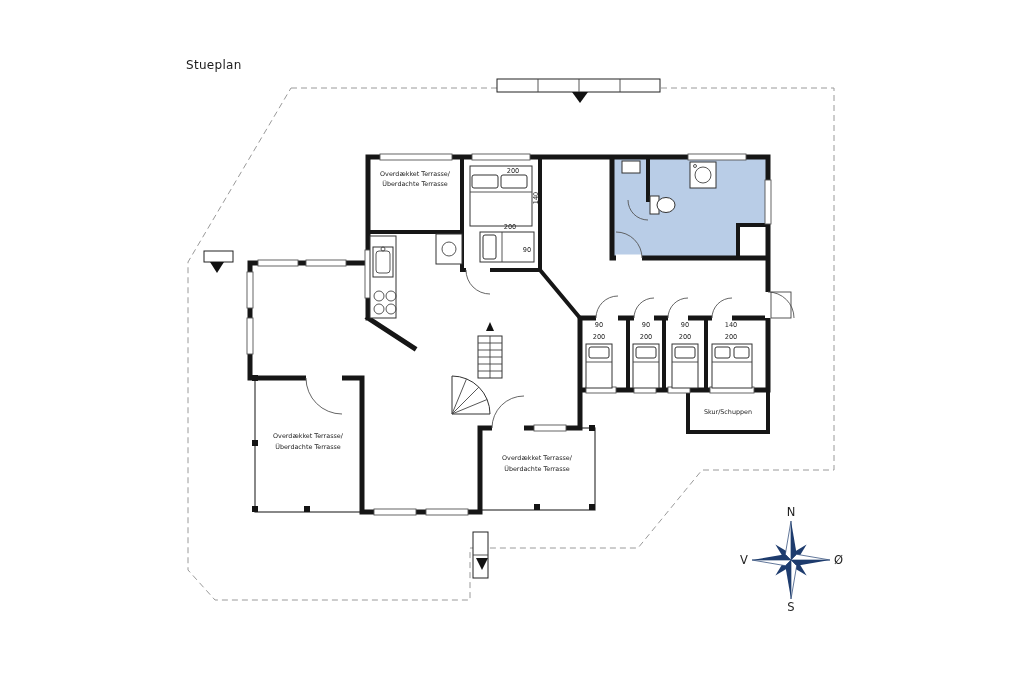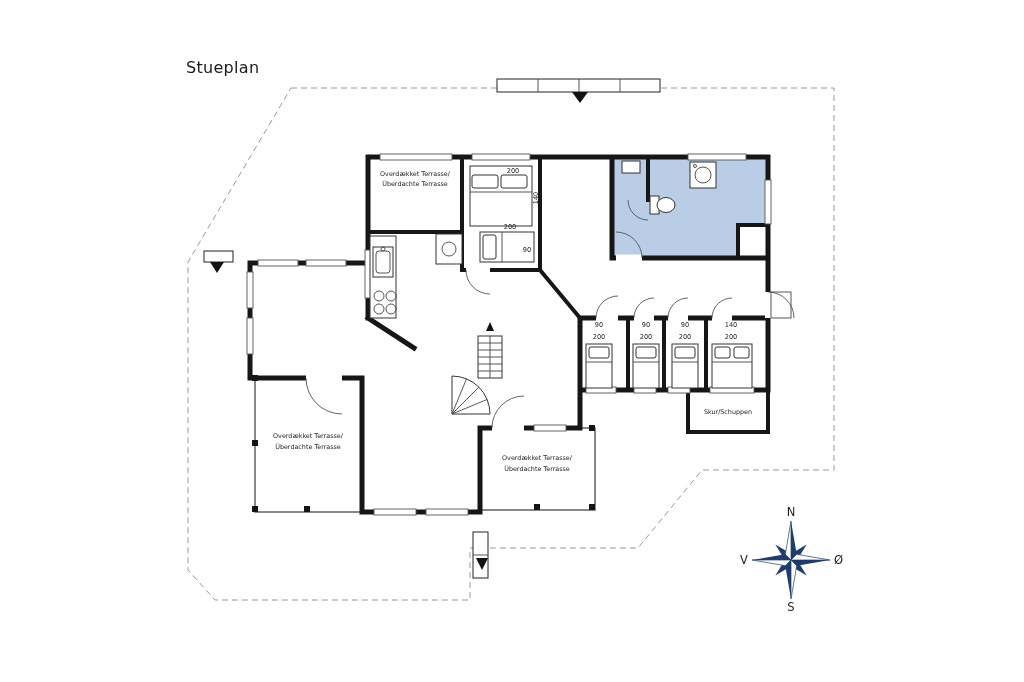--- a/index.html
+++ b/index.html
@@ -1,21 +1,21 @@
 <!DOCTYPE html>
 <html><head>
 <meta charset="utf-8">
 <style>
   html,body { margin:0; padding:0; background:#ffffff; }
   .canvas {
     position:relative; width:1024px; height:682px; background:#fff; overflow:hidden;
     font-family:"DejaVu Sans","Liberation Sans",sans-serif;
   }
   .title {
-    position:absolute; left:186px; top:58px; font-size:16px; color:#1b1b1b;
+    position:absolute; left:186px; top:58px; font-size:12px; color:#1b1b1b;
     letter-spacing:0.3px;
   }
   svg { position:absolute; left:0; top:0; }
   text { fill:#1f1f1f; font-family:"DejaVu Sans","Liberation Sans",sans-serif; }
   .lbl { font-size:6.4px; }
   .dim { font-size:6.6px; }
   .cmp { font-size:11.5px; }
   .mid { text-anchor:middle; }
   .dash { stroke:#9a9a9a; stroke-width:1; fill:none; stroke-dasharray:6 4; }
   .wall5 { stroke-width:5; fill:none; stroke-linecap:square; }

